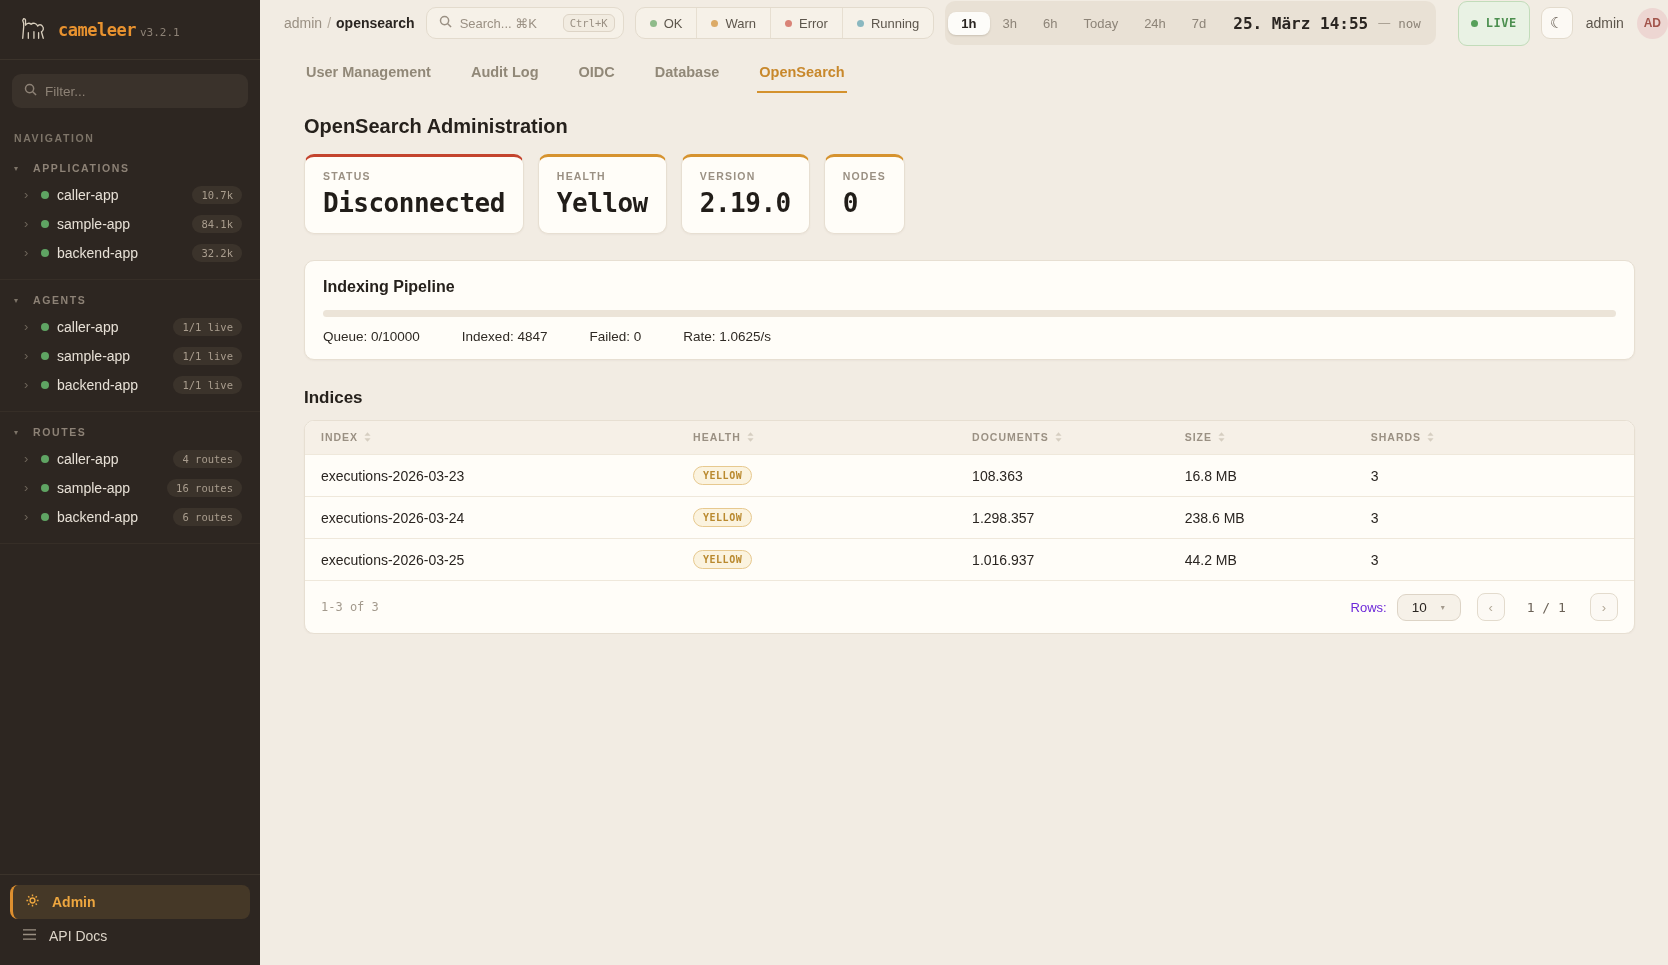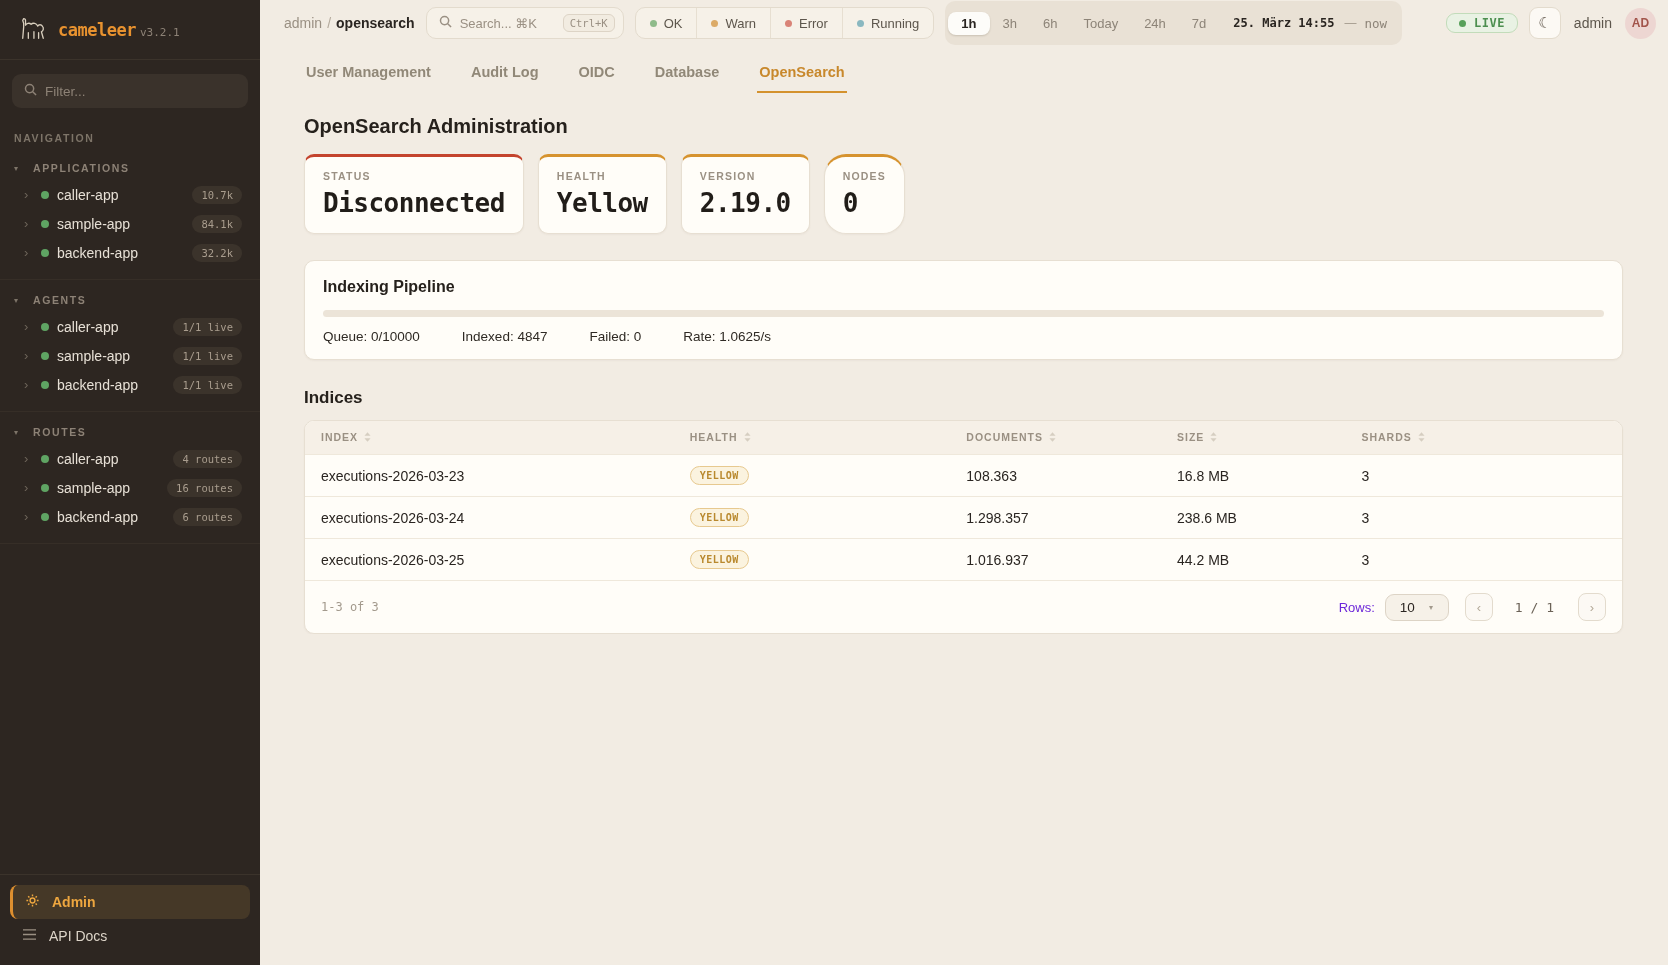--- a/index.html
+++ b/index.html
@@ -42,25 +42,25 @@
   .searchbox { display:flex; align-items:center; gap:8px; border:1px solid #e3dbcd; background:#f6f1e8; border-radius:10px; padding:6px 8px 6px 12px; width:198px; height:32px; cursor:text; }
   .searchbox .ph { font-size:13px; color:#9a9083; white-space:nowrap; }
   .kbd { margin-left:auto; font-family:"DejaVu Sans Mono", monospace; font-size:10.5px; color:#9a9083; border:1px solid #ddd4c6; border-radius:6px; padding:2px 6px; background:#f2ece1; }
   .chipgroup { display:flex; align-items:stretch; border:1px solid #e3dbcd; background:#f6f1e8; border-radius:10px; overflow:hidden; height:32px; }
   .chip { display:flex; align-items:center; gap:7px; padding:0 14px; font-size:13px; color:#5d564c; border-left:1px solid #e7dfd1; cursor:pointer; }
   .chip:first-child { border-left:none; }
   .cdot { width:7px; height:7px; border-radius:50%; }
   .timegroup { display:flex; align-items:center; background:#e9e1d5; border-radius:10px; padding:3px; height:44px; }
   .tbtn { font-size:13px; color:#8d8478; padding:4px 13px; border-radius:8px; cursor:pointer; white-space:nowrap; }
   .tbtn.active { background:#fdfcf9; color:#2a2521; font-weight:bold; box-shadow:0 1px 2px rgba(60,50,30,.18); }
-  .tdate { font-family:"DejaVu Sans Mono", monospace; font-size:12px; font-weight:bold; color:#2a2521; padding:0 6px 0 14px; white-space:nowrap; }
+  .tdate { font-family:"DejaVu Sans Mono", monospace; font-size:16px; font-weight:bold; color:#2a2521; padding:0 6px 0 14px; white-space:nowrap; }
   .tdash { color:#a39a8d; font-size:12px; padding:0 4px; }
   .tnow { font-family:"DejaVu Sans Mono", monospace; font-size:12.5px; color:#8d8478; padding:0 12px 0 4px; }
   .spacer { flex:1; }
-  .live { display:flex; align-items:center; gap:8px; background:#e9f2e4; border:1px solid #c2dcba; border-radius:9px; padding:0 12px; height:20px; cursor:pointer; }
+  .live { display:flex; align-items:center; gap:8px; background:#e9f2e4; border:1px solid #c2dcba; border-radius:9px; padding:0 12px; height:45px; cursor:pointer; }
   .live .cdot { background:#57a05a; }
   .live span.txt { font-family:"DejaVu Sans Mono", monospace; font-size:12px; font-weight:bold; color:#4c8f4f; letter-spacing:0.5px; }
   .moonbtn { width:32px; height:32px; border:1px solid #e3dbcd; background:#fcf9f4; border-radius:9px; display:flex; align-items:center; justify-content:center; color:#6b6257; font-size:15px; cursor:pointer; }
   .username { font-size:14px; color:#5d564c; padding:0 2px; }
   .avatar { width:31px; height:31px; border-radius:50%; background:#edd6d2; color:#a2544b; font-size:12px; font-weight:bold; display:flex; align-items:center; justify-content:center; cursor:pointer; }
 
   
   .tabs { display:flex; gap:36px; padding:10px 24px 0 44px; }
   .tab { font-size:14.5px; color:#918878; font-weight:bold; padding:8px 2px 11px 2px; border-bottom:2.5px solid transparent; cursor:pointer; }
   .tab.active { color:#c8882c; border-bottom-color:#d4922e; }
@@ -305,21 +305,21 @@
         <div class="card-value">Disconnected</div>
       </div>
       <div class="card" style="border-top-color: rgb(214, 147, 47);">
         <div class="card-label">HEALTH</div>
         <div class="card-value">Yellow</div>
       </div>
       <div class="card" style="border-top-color: rgb(214, 147, 47);">
         <div class="card-label">VERSION</div>
         <div class="card-value">2.19.0</div>
       </div>
-      <div class="card" style="border-top-color: rgb(214, 147, 47); border-radius: 22px;">
+      <div class="card" style="border-top-color: rgb(214, 147, 47);">
         <div class="card-label">NODES</div>
         <div class="card-value">0</div>
       </div>
     </div>
 
     <div class="panel">
       <div class="panel-title">Indexing Pipeline</div>
       <div class="progress">
         <div class="fill" style="width: 0%;"></div>
       </div>

